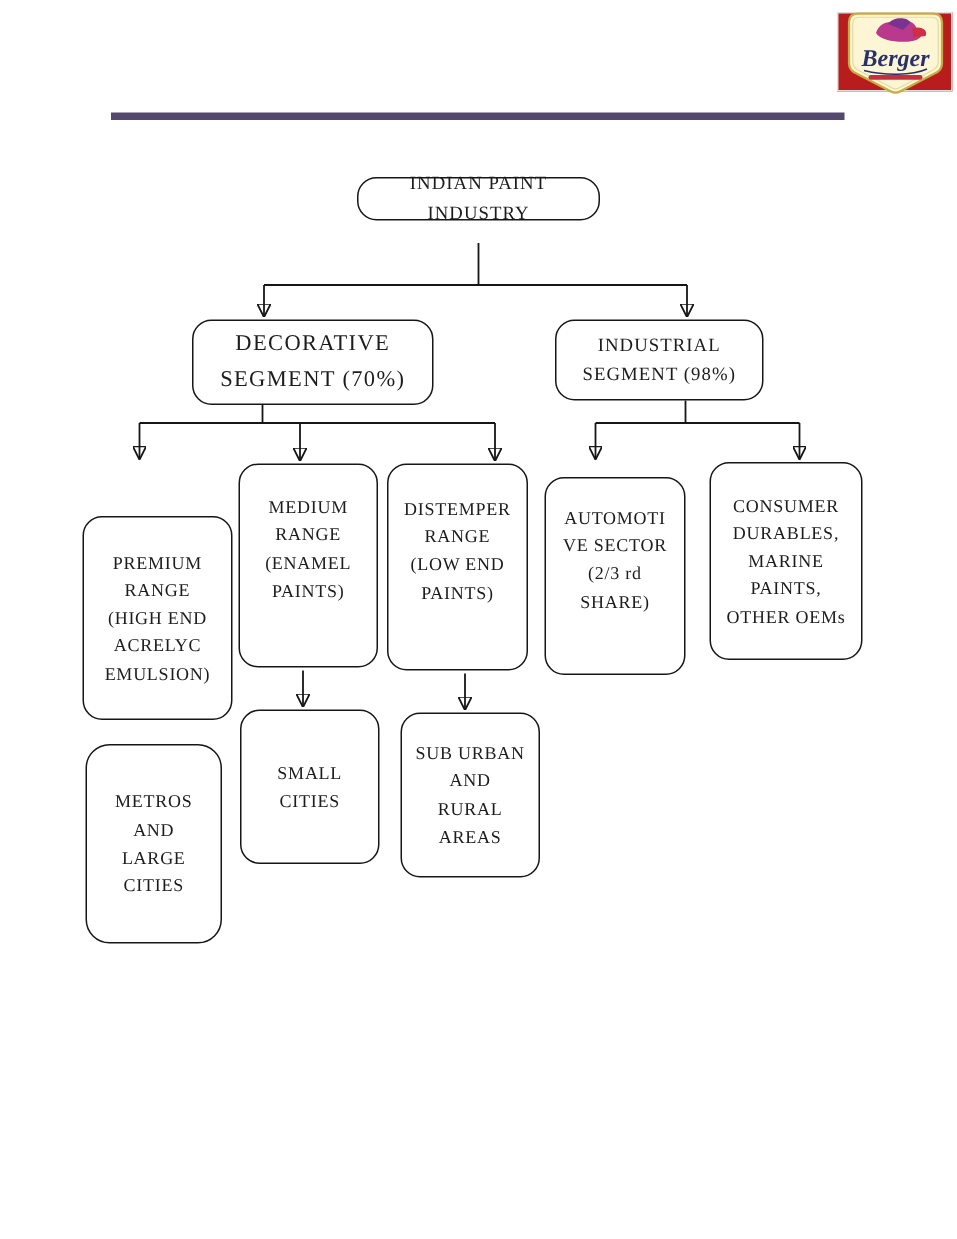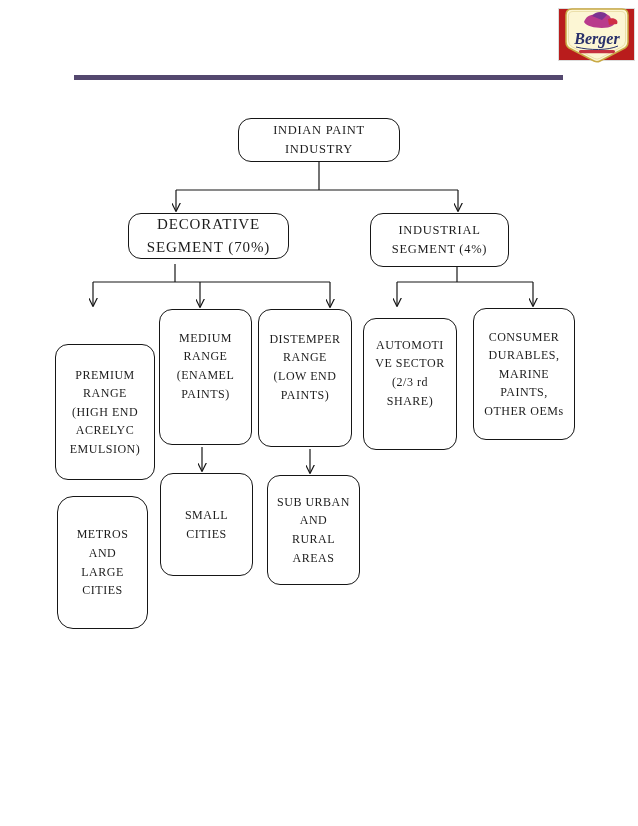--- a/index.html
+++ b/index.html
@@ -26,22 +26,22 @@
   
   .node {
     position:absolute;
     border:1.2px solid #161616; border-radius:13px;
     background:#ffffff;
     display:flex; align-items:center; justify-content:center;
     text-align:center; white-space:pre-line;
     color:#1c1c1c; letter-spacing:0.5px; line-height:1.55;
     font-size:12px;
   }
-  #n-root       { left:238px; top:118px; width:162px; height:44px;  font-size:12.5px; letter-spacing:0.7px; }
-  #n-decorative { left:128px; top:213px; width:161px; height:46px;  font-size:15px;   letter-spacing:0.9px; }
+  #n-root       { left:238px; top:118px; width:162px; height:29px;  font-size:12.5px; letter-spacing:0.7px; }
+  #n-decorative { left:128px; top:213px; width:161px; height:57px;  font-size:15px;   letter-spacing:0.9px; }
   #n-industrial { left:370px; top:213px; width:139px; height:54px;  font-size:12.5px; letter-spacing:0.7px; }
   #n-premium    { left:55px;  top:308px; width:100px; height:136px;margin-top:36px; }
   #n-medium     { left:159px; top:309px; width:93px;  height:136px; padding-bottom:22px; }
   #n-distemper  { left:258px; top:309px; width:94px;  height:138px; padding-bottom:22px; }
   #n-automotive { left:363px; top:308px; width:94px;  height:132px; padding-bottom:22px;margin-top:10px; }
   #n-consumer   { left:473px; top:308px; width:102px; height:132px; }
   #n-metros     { left:57px;  top:496px; width:91px;  height:133px;border-radius:16px; }
   #n-small      { left:160px; top:473px; width:93px;  height:103px; }
   #n-suburban   { left:267px; top:475px; width:93px;  height:110px; }
 
@@ -102,21 +102,21 @@
     <line x1="102" y1="446" x2="102" y2="471" marker-end="url(#arrow)"></line>
     <line x1="202" y1="447" x2="202" y2="471" marker-end="url(#arrow)"></line>
     <line x1="310" y1="449" x2="310" y2="473" marker-end="url(#arrow)"></line>
   </svg>
 
   <div class="node" id="n-root">INDIAN PAINT
 INDUSTRY</div>
   <div class="node" id="n-decorative">DECORATIVE
 SEGMENT (70%)</div>
   <div class="node" id="n-industrial">INDUSTRIAL
-SEGMENT (4%)</div>
+SEGMENT (98%)</div>
   <div class="node" id="n-premium">PREMIUM
 RANGE
 (HIGH END
 ACRELYC
 EMULSION)</div>
   <div class="node" id="n-medium">MEDIUM
 RANGE
 (ENAMEL
 PAINTS)</div>
   <div class="node" id="n-distemper">DISTEMPER

